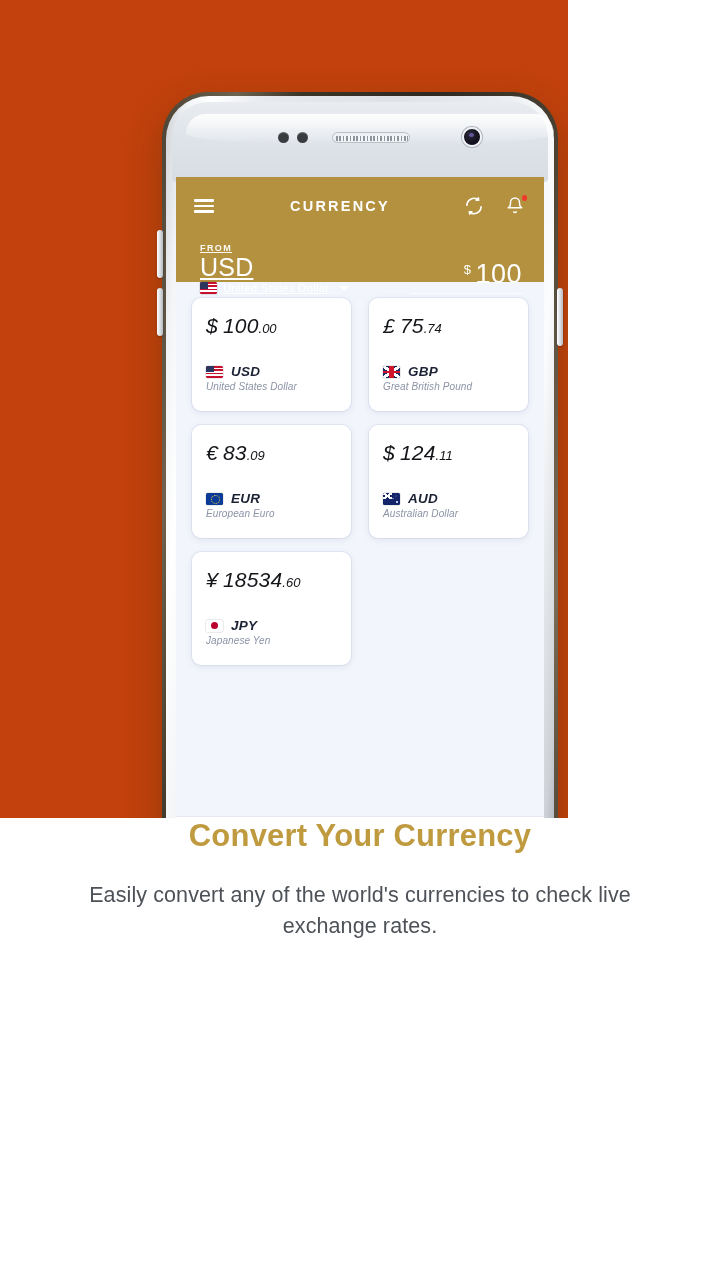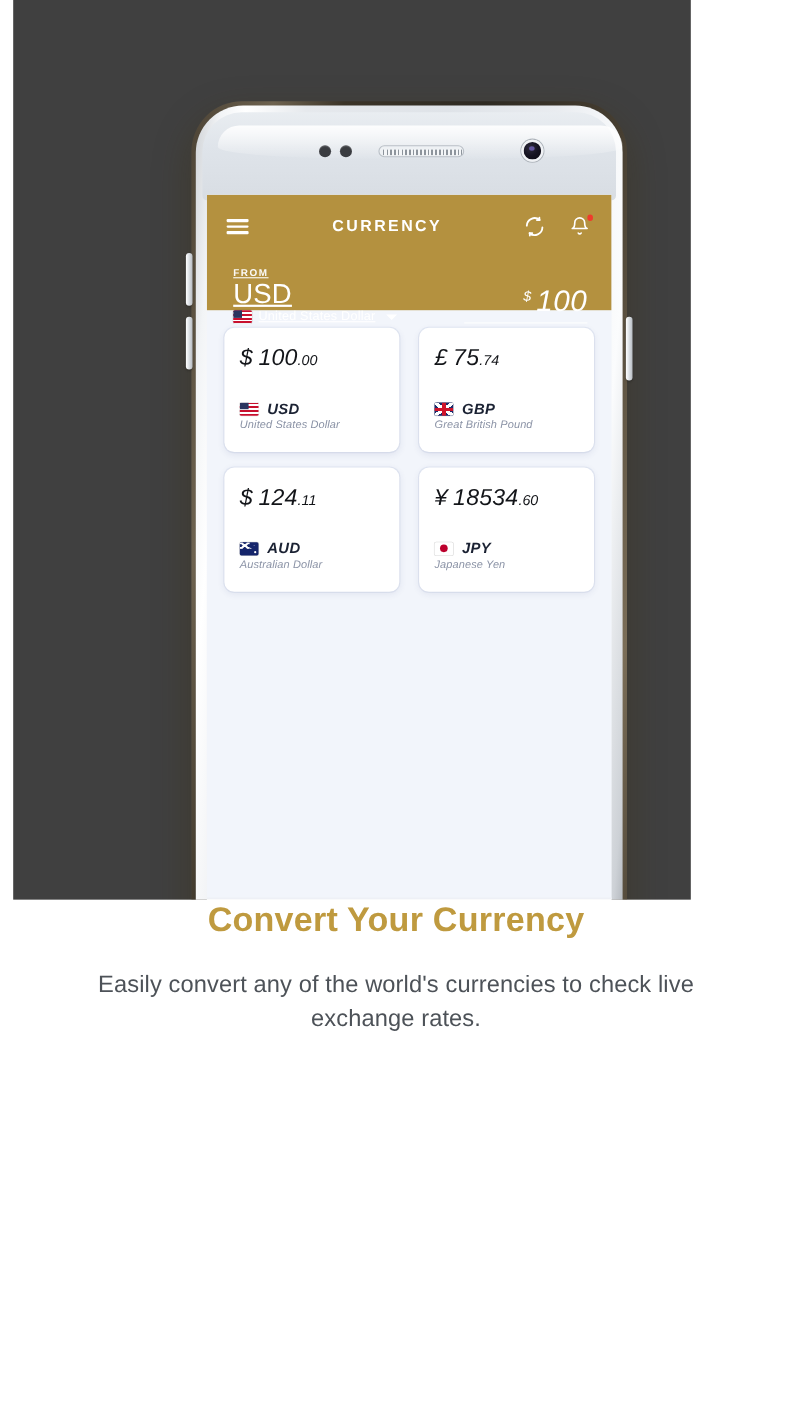--- a/index.html
+++ b/index.html
@@ -9,23 +9,23 @@
     height: 1280px;
     overflow: hidden;
     font-family: "Liberation Sans", sans-serif;
   }
 
   body { background: #ffffff; }
 
   
   .hero {
     position: absolute;
-    left: 12px; top: 0;
-    width: 616px; height: 818px;
-    background: #404040;
+    left: 0; top: 0;
+    width: 568px; height: 818px;
+    background: #c2410c;
     overflow: hidden;
   }
 
   
   .phone {
     position: absolute;
     left: 162px; top: 92px;
     width: 396px; height: 790px;
   }
 
@@ -217,21 +217,20 @@
 
   
   .amount-wrap {
     position: absolute;
     right: 22px; top: 82px;
     width: 112px;
     text-align: right;
     border-bottom: 1.6px solid rgba(255,255,255,.75);
     padding-bottom: 3px;
     cursor: text;
-    font-style: italic;
   }
   .amount-sym { color: #fff; font-size: 13px; vertical-align: 9px; }
   .amount-val { color: #fff; font-size: 27px; letter-spacing: .5px; }
 
   
   .cards {
     position: absolute;
     left: 0; top: 105px;
     width: 368px;
     padding: 16px 16px 0 16px;
@@ -463,20 +462,32 @@
           </div>
           <div class="cur-meta">
             <div class="cur-code-row">
               <span class="flag flag-gb"></span>
               <span class="cur-code">GBP</span>
             </div>
             <div class="cur-name">Great British Pound</div>
           </div>
         </div>
 
+        <div class="cur-card">
+          <div class="cur-amount">
+            <span class="sym">€</span><span>83</span><span class="cents">.09</span>
+          </div>
+          <div class="cur-meta">
+            <div class="cur-code-row">
+              <span class="flag flag-eu"></span>
+              <span class="cur-code">EUR</span>
+            </div>
+            <div class="cur-name">European Euro</div>
+          </div>
+        </div>
 
         <div class="cur-card">
           <div class="cur-amount">
             <span class="sym">$</span><span>124</span><span class="cents">.11</span>
           </div>
           <div class="cur-meta">
             <div class="cur-code-row">
               <span class="flag flag-au"></span>
               <span class="cur-code">AUD</span>
             </div>

